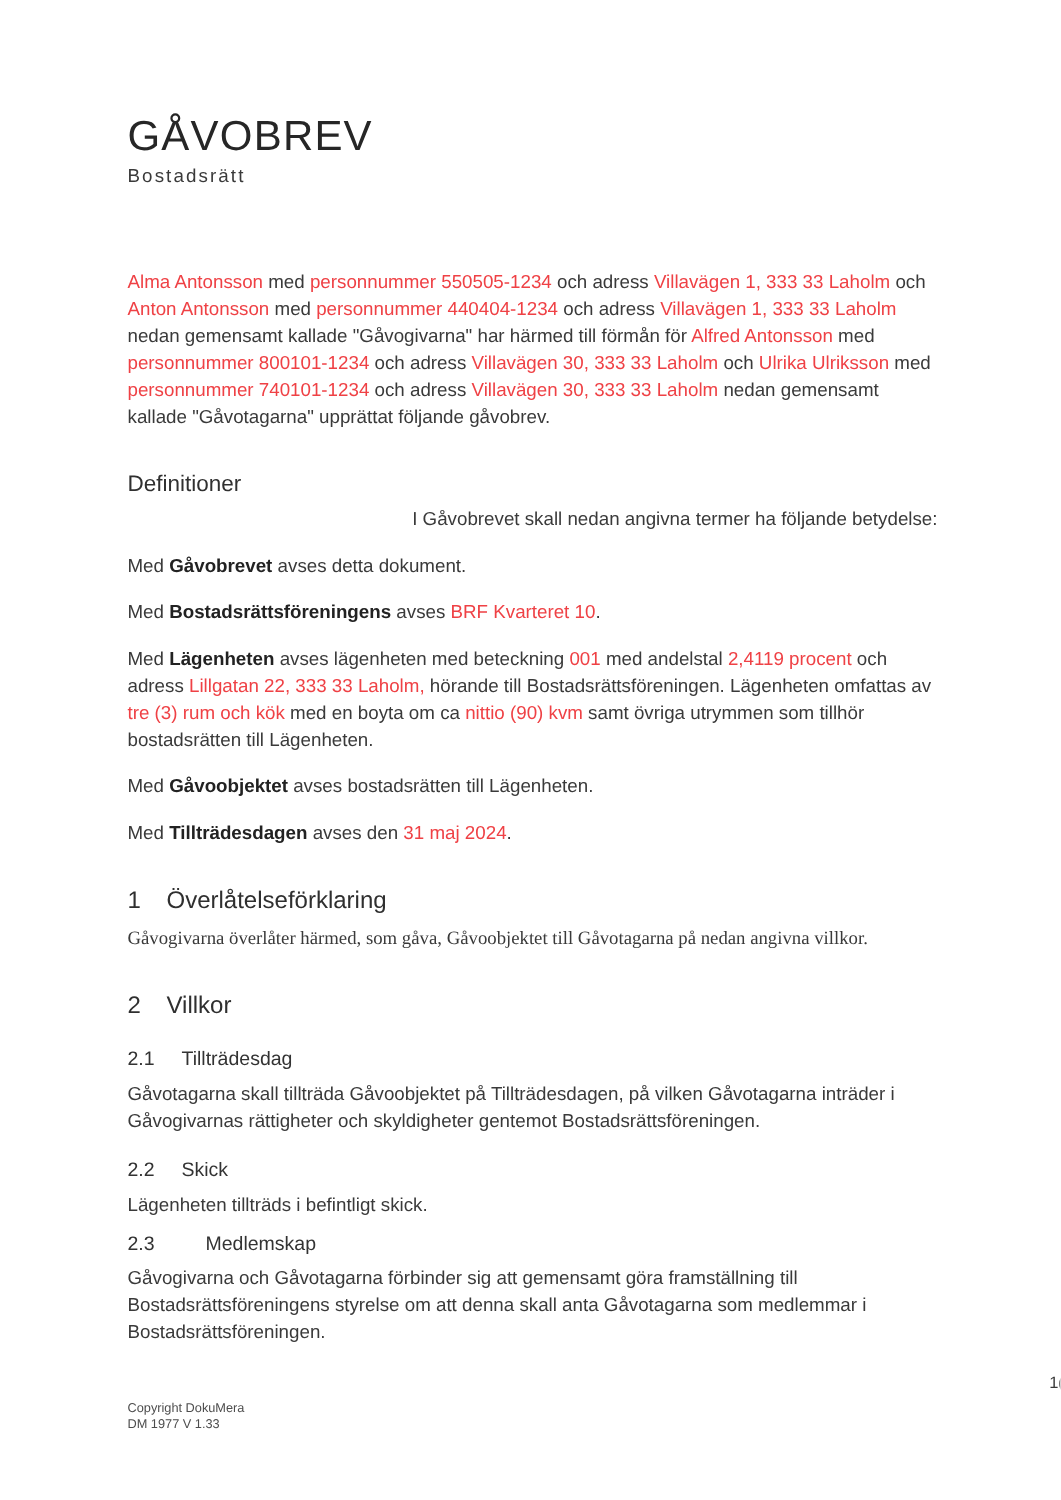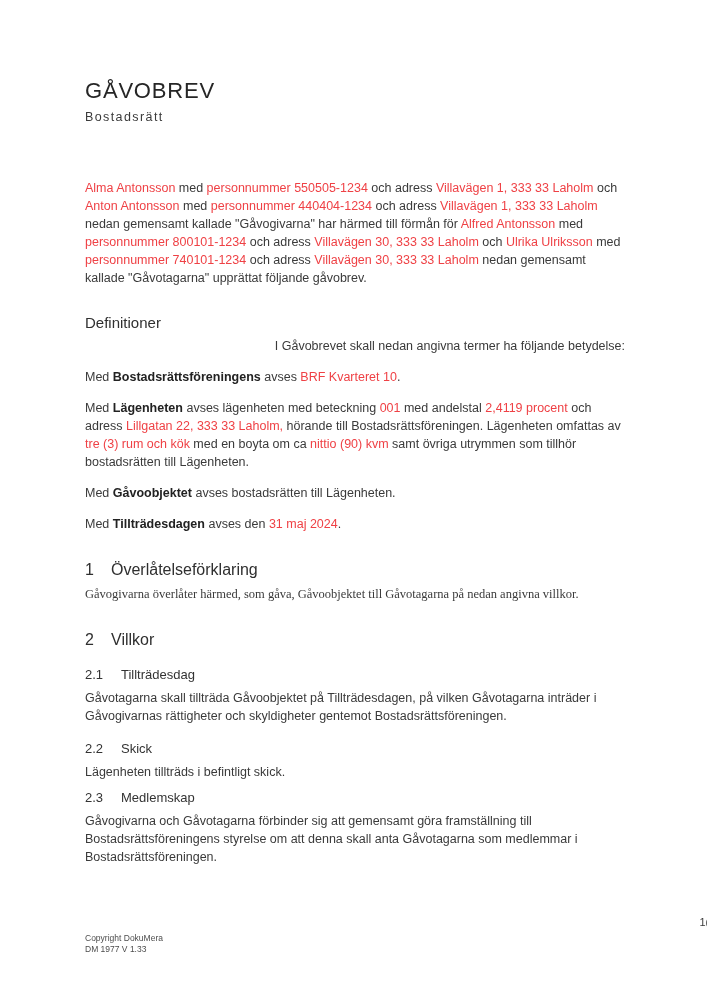--- a/index.html
+++ b/index.html
@@ -8,21 +8,21 @@
     width:707px; height:1000px;
     background:#ffffff;
     font-family:"Liberation Sans","DejaVu Sans",sans-serif;
     color:#3a3a3a;
     overflow:hidden;
   }
   .content { position:absolute; left:85px; top:0; width:540px; }
 
   h1.doc-title {
     margin:76px 0 0 0;
-    font-size:22px; line-height:30px;
+    font-size:28px; line-height:30px;
     font-weight:400; letter-spacing:0.8px;
     color:#262626;
   }
   .doc-subtitle {
     margin-top:3px;
     font-size:12.5px; line-height:16px;
     letter-spacing:1.4px;
     color:#3a3a3a;
   }
 
@@ -50,21 +50,21 @@
   p.sec-para { margin-top:4px;font-family:Liberation Serif, serif; }
 
   h3.sub-heading {
     margin:15px 0 0 0;
     display:flex;
     font-size:13px; line-height:18px;
     font-weight:400; color:#333333;
   }
   h3.sub-heading .num { width:36px; flex:0 0 36px; }
   p.sub-para { margin-top:5px; }
-  h3.tight { margin-top:8px; }
+  h3.tight { margin-top:8px;gap:16px; }
 
   .page-number {
     position:absolute; left:12px; top:916px;
     width:707px; text-align:right;
     font-size:11px; color:#3a3a3a;
   }
   .copyright {
     position:absolute; left:85px; top:933px;
     font-size:8.5px; line-height:11px;
     color:#4d4d4d;
@@ -77,20 +77,21 @@
   <div class="content">
 
     <h1 class="doc-title">GÅVOBREV</h1>
     <div class="doc-subtitle">Bostadsrätt</div>
 
     <p class="body intro"><span class="red">Alma Antonsson</span><span> med </span><span class="red">personnummer 550505-1234</span><span> och adress </span><span class="red">Villavägen 1, 333 33 Laholm</span><span> och </span><span class="red">Anton Antonsson</span><span> med </span><span class="red">personnummer 440404-1234</span><span> och adress </span><span class="red">Villavägen 1, 333 33 Laholm</span><span> nedan gemensamt kallade "Gåvogivarna" har härmed till förmån för </span><span class="red">Alfred Antonsson</span><span> med </span><span class="red">personnummer 800101-1234</span><span> och adress </span><span class="red">Villavägen 30, 333 33 Laholm</span><span> och </span><span class="red">Ulrika Ulriksson</span><span> med </span><span class="red">personnummer 740101-1234</span><span> och adress </span><span class="red">Villavägen 30, 333 33 Laholm</span><span> nedan gemensamt kallade "Gåvotagarna" upprättat följande gåvobrev.</span></p>
 
     <h2 class="plain-heading">Definitioner</h2>
     <p class="body lead">I Gåvobrevet skall nedan angivna termer ha följande betydelse:</p>
 
+    <p class="body def"><span>Med </span><span class="bold">Gåvobrevet</span><span> avses detta dokument.</span></p>
     <p class="body def"><span>Med </span><span class="bold">Bostadsrättsföreningens</span><span> avses </span><span class="red">BRF Kvarteret 10</span><span>.</span></p>
     <p class="body def"><span>Med </span><span class="bold">Lägenheten</span><span> avses lägenheten med beteckning </span><span class="red">001</span><span> med andelstal </span><span class="red">2,4119 procent</span><span> och adress </span><span class="red">Lillgatan 22, 333 33 Laholm,</span><span> hörande till Bostadsrättsföreningen. Lägenheten omfattas av </span><span class="red">tre (3) rum och kök</span><span> med en boyta om ca </span><span class="red">nittio (90) kvm</span><span> samt övriga utrymmen som tillhör bostadsrätten till Lägenheten.</span></p>
     <p class="body def"><span>Med </span><span class="bold">Gåvoobjektet</span><span> avses bostadsrätten till Lägenheten.</span></p>
     <p class="body def"><span>Med </span><span class="bold">Tillträdesdagen</span><span> avses den </span><span class="red">31 maj 2024</span><span>.</span></p>
 
     <h2 class="sec-heading">
       <span class="num">1</span>
       <span>Överlåtelseförklaring</span>
     </h2>
     <p class="body sec-para">Gåvogivarna överlåter härmed, som gåva, Gåvoobjektet till Gåvotagarna på nedan angivna villkor.</p>

